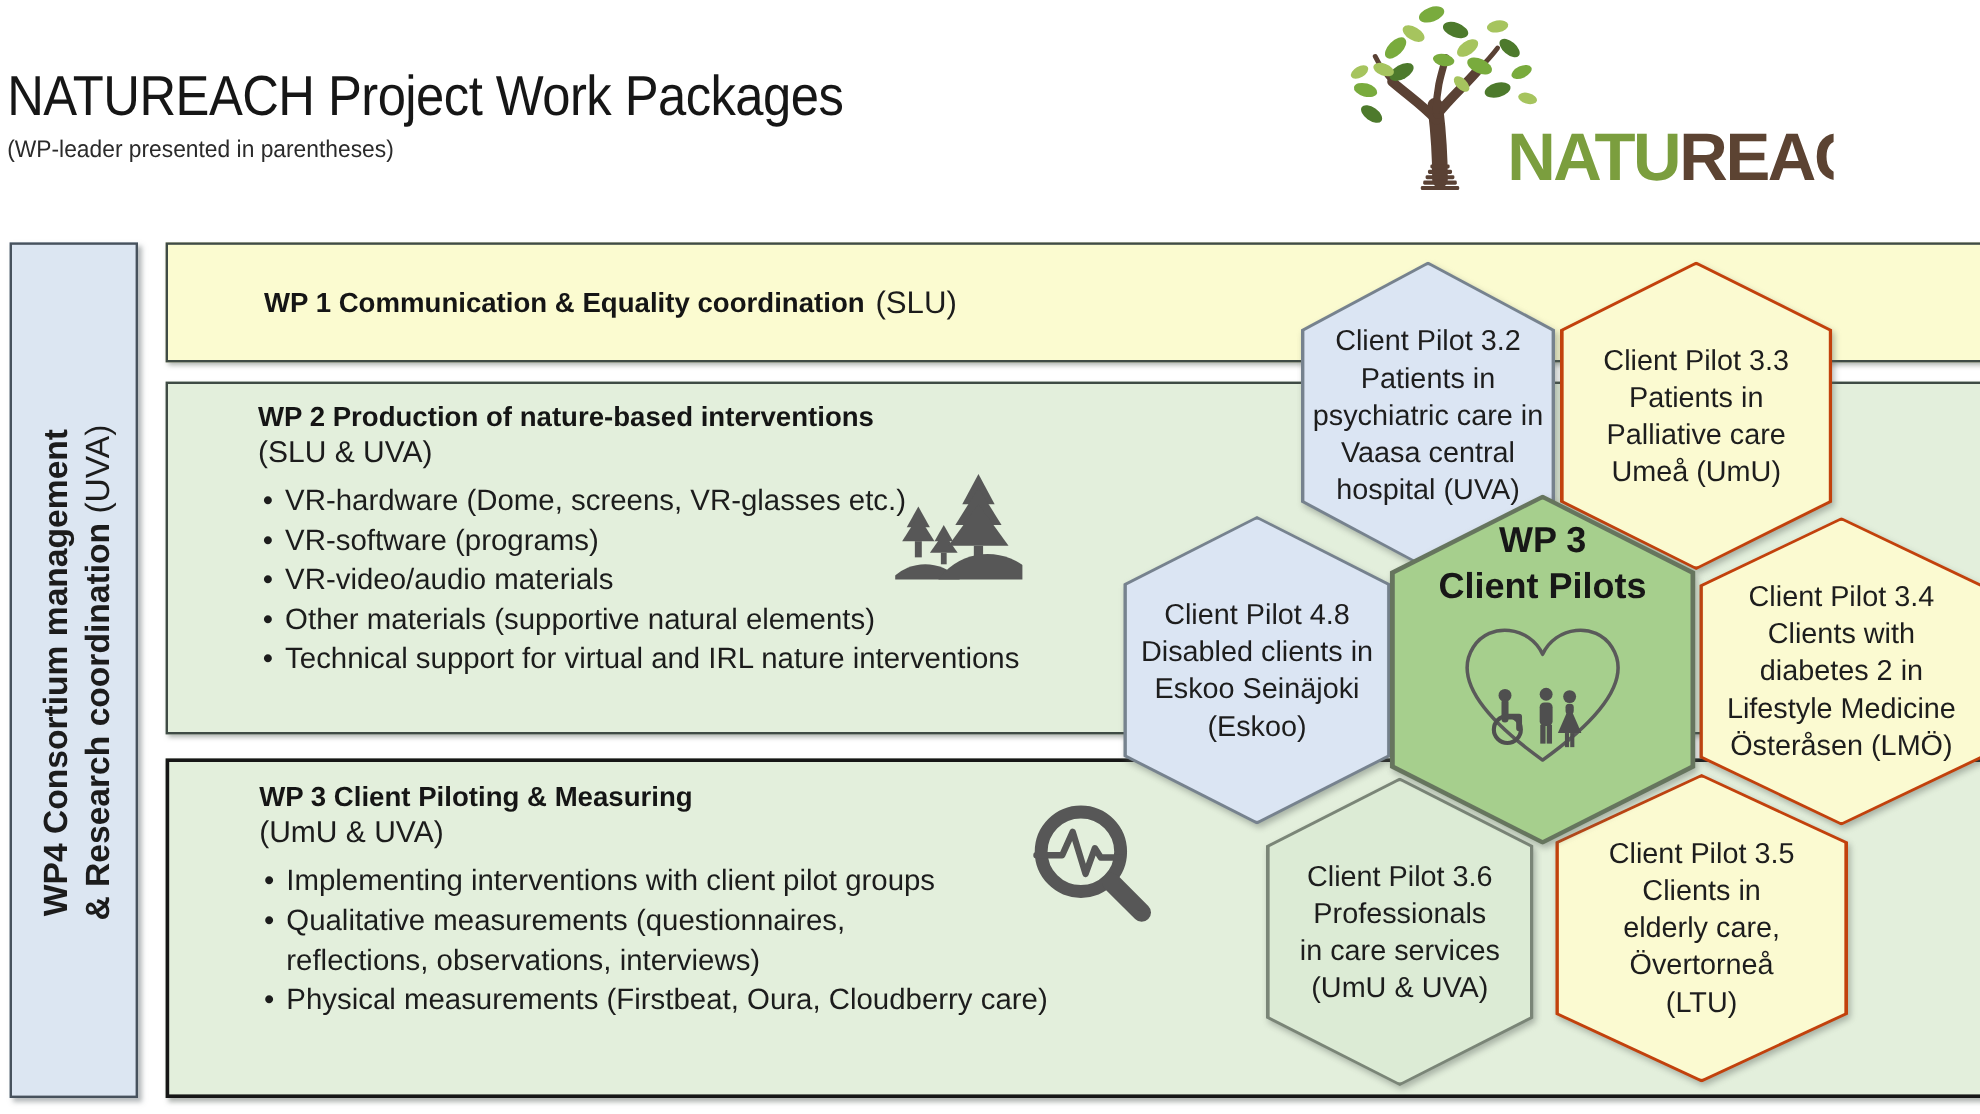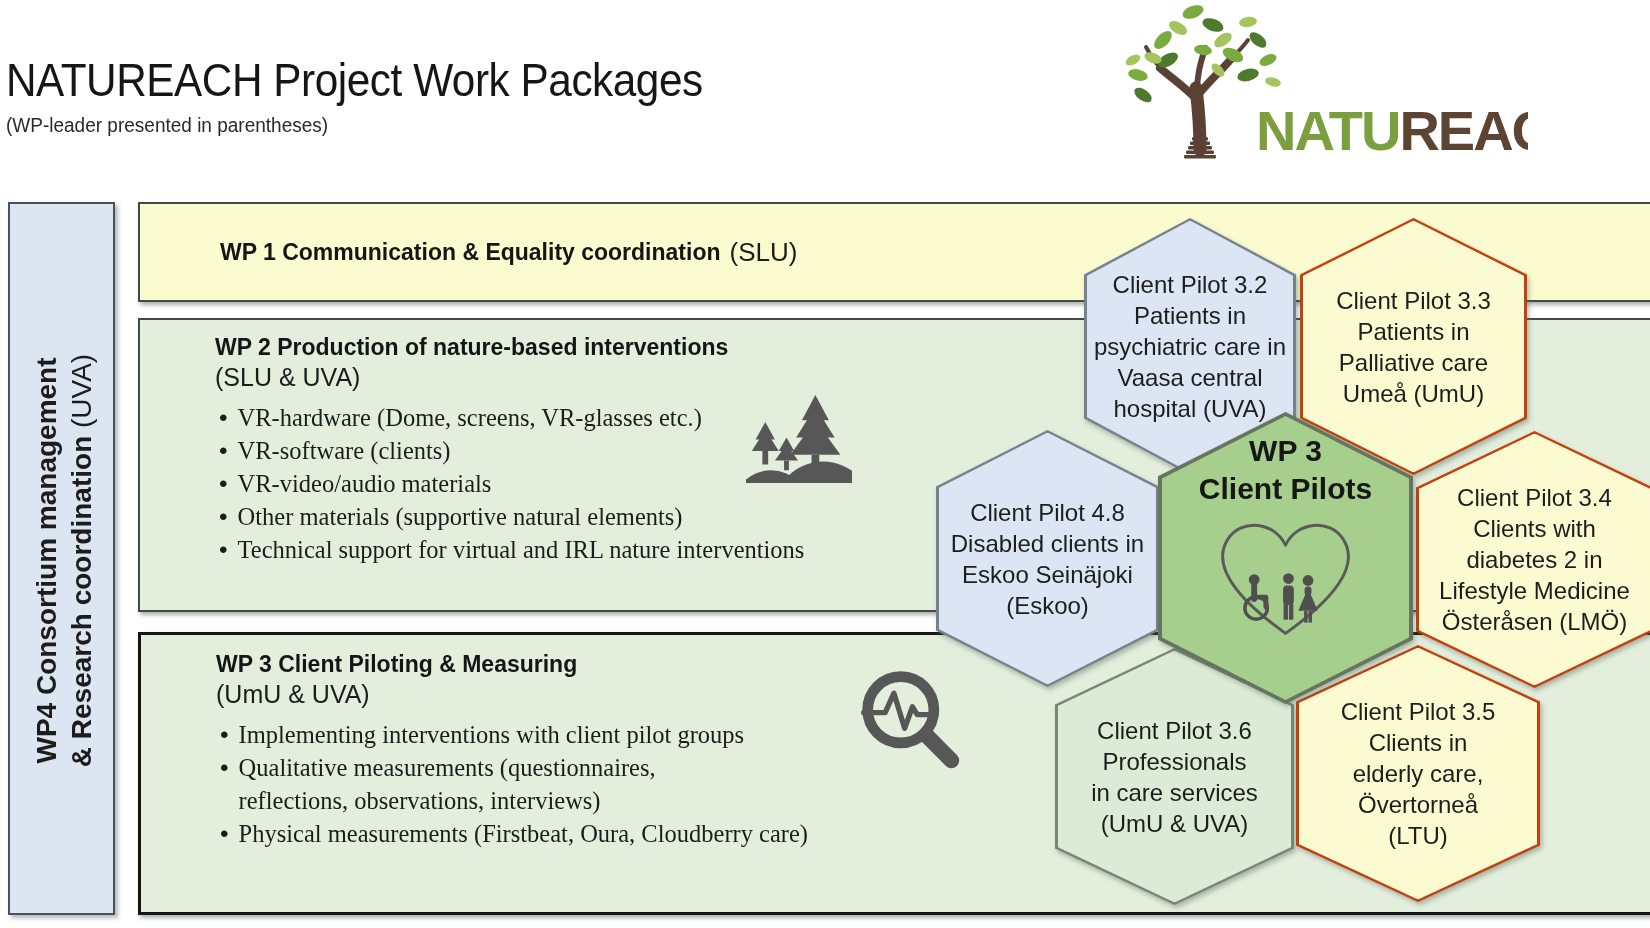--- a/index.html
+++ b/index.html
@@ -29,21 +29,21 @@
   .band2{top:318px;height:294px;background:#e3efdc;border:2px solid #3f4b45;
          padding:14px 0 0 75px;box-sizing:border-box;}
   .band3{top:632px;height:283px;background:#e3efdc;border:3px solid #161616;
          padding:16px 0 0 75px;box-sizing:border-box;}
   .band-title{font-size:23px;font-weight:700;color:#151515;}
   .band-leader{font-size:26px;font-weight:400;margin-left:9px;}
   .band-leader2{font-size:25px;font-weight:400;margin-top:2px;}
   .bullets{list-style:none;margin:9px 0 0 0;padding:0;}
   .bullets li{display:flex;font-size:24.5px;line-height:33px;font-weight:400;}
   .bullets li::before{content:"•";margin:0 10px 0 4px;}
-  .bullets li span{white-space:pre-line;font-family:Liberation Serif, serif;}
+  .bullets li span{white-space:pre-line;}
   
   .wp4{
     position:absolute;left:8px;top:202px;width:107px;height:713px;
     background:#dce6f2;border:2.5px solid #47525d;box-sizing:border-box;
     box-shadow:3px 3px 4px rgba(110,118,122,.5);
   }
   .wp4-rot{
     position:absolute;width:713px;height:107px;left:-303px;top:303px;
     transform:rotate(-90deg);
     display:flex;flex-direction:column;align-items:center;justify-content:center;
@@ -133,21 +133,21 @@
 </div>
 
 <div class="band band2">
   <div class="band-title">WP 2 Production of nature-based interventions</div>
   <div class="band-leader2">(SLU &amp; UVA)</div>
   <ul class="bullets">
     <li>
         <span>VR-hardware (Dome, screens, VR-glasses etc.)</span>
       </li>
     <li>
-        <span>VR-software (clients)</span>
+        <span>VR-software (programs)</span>
       </li>
     <li>
         <span>VR-video/audio materials</span>
       </li>
     <li>
         <span>Other materials (supportive natural elements)</span>
       </li>
     <li>
         <span>Technical support for virtual and IRL nature interventions</span>
       </li>
@@ -237,21 +237,21 @@
       <div class="fill">
         <div class="hex-text">Client Pilot 3.4
 Clients with
 diabetes 2 in
 Lifestyle Medicine
 Österåsen (LMÖ)</div>
       </div>
     </div>
 </div>
 
-<div class="hexw hex-green z3" style="left:1055px;top:648px;width:223px;height:257px;padding-left:16px;">
+<div class="hexw hex-green z3" style="left:1055px;top:648px;width:223px;height:257px;">
   <div class="hex">
       <div class="fill">
         <div class="hex-text">Client Pilot 3.6
 Professionals
 in care services
 (UmU &amp; UVA)</div>
       </div>
     </div>
 </div>
 

